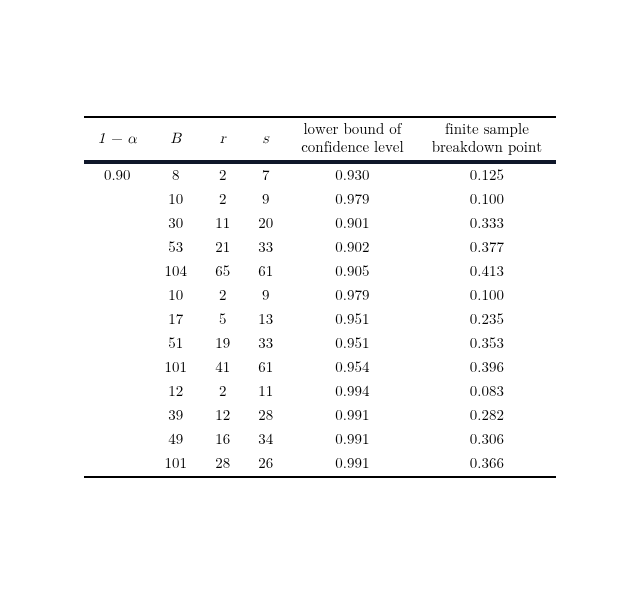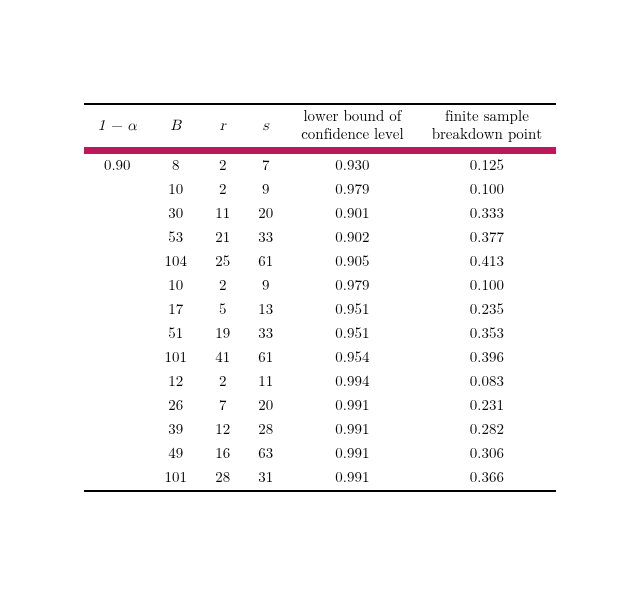--- a/index.html
+++ b/index.html
@@ -26,40 +26,40 @@
       border-collapse: collapse;
       border-top: 2px solid #000;
       border-bottom: 2px solid #000;
     }
 
     thead tr:first-child th {
       border-top: none;
     }
 
     thead {
-      border-bottom: 7px solid #be185d;
+      border-bottom: 4px solid #be185d;
     }
 
     th, td {
       padding: 3px 14px;
       text-align: center;
       white-space: nowrap;
     }
 
     th {
       font-weight: normal;
       font-style: italic;
     }
 
     th.normal-header {
       font-style: normal;
     }
 
     .group-separator td {
-      border-top: 1px solid #0f172a;
+      border-top: 4px solid #0f172a;
     }
 
     .alpha-cell {
       font-style: normal;
     }
 
     .header-math {
       font-style: italic;
     }
   </style>
@@ -107,21 +107,21 @@
           <td class="alpha-cell"></td>
           <td>53</td>
           <td>21</td>
           <td>33</td>
           <td>0.902</td>
           <td>0.377</td>
         </tr>
         <tr>
           <td class="alpha-cell"></td>
           <td>104</td>
-          <td>25</td>
+          <td>65</td>
           <td>61</td>
           <td>0.905</td>
           <td>0.413</td>
         </tr>
         <tr>
           <td class="alpha-cell"></td>
           <td>10</td>
           <td>2</td>
           <td>9</td>
           <td>0.979</td>
@@ -154,45 +154,37 @@
         <tr>
           <td class="alpha-cell"></td>
           <td>12</td>
           <td>2</td>
           <td>11</td>
           <td>0.994</td>
           <td>0.083</td>
         </tr>
         <tr>
           <td class="alpha-cell"></td>
-          <td>26</td>
-          <td>7</td>
-          <td>20</td>
-          <td>0.991</td>
-          <td>0.231</td>
-        </tr>
-        <tr>
-          <td class="alpha-cell"></td>
           <td>39</td>
           <td>12</td>
           <td>28</td>
           <td>0.991</td>
           <td>0.282</td>
         </tr>
         <tr>
           <td class="alpha-cell"></td>
           <td>49</td>
           <td>16</td>
-          <td>63</td>
+          <td>34</td>
           <td>0.991</td>
           <td>0.306</td>
         </tr>
         <tr>
           <td class="alpha-cell"></td>
           <td>101</td>
           <td>28</td>
-          <td>31</td>
+          <td>26</td>
           <td>0.991</td>
           <td>0.366</td>
         </tr>
       </tbody>
   </table>
 </div>
 
 </body></html>

